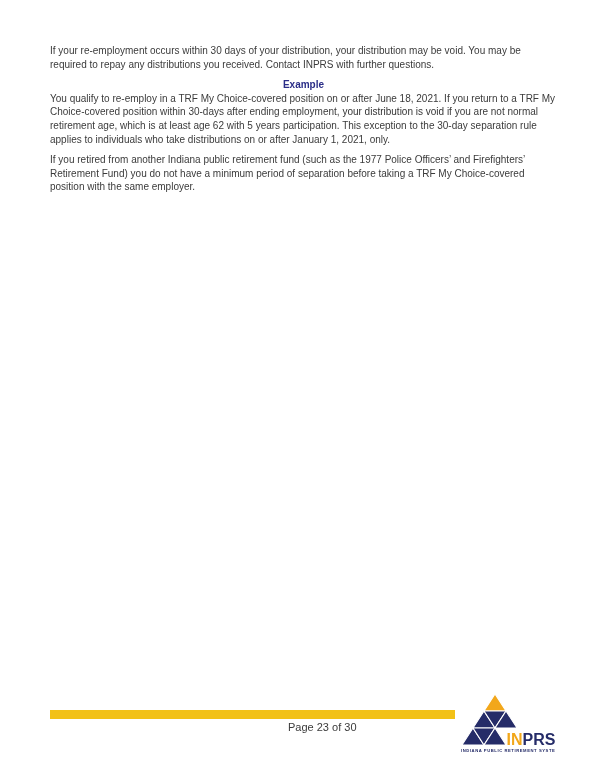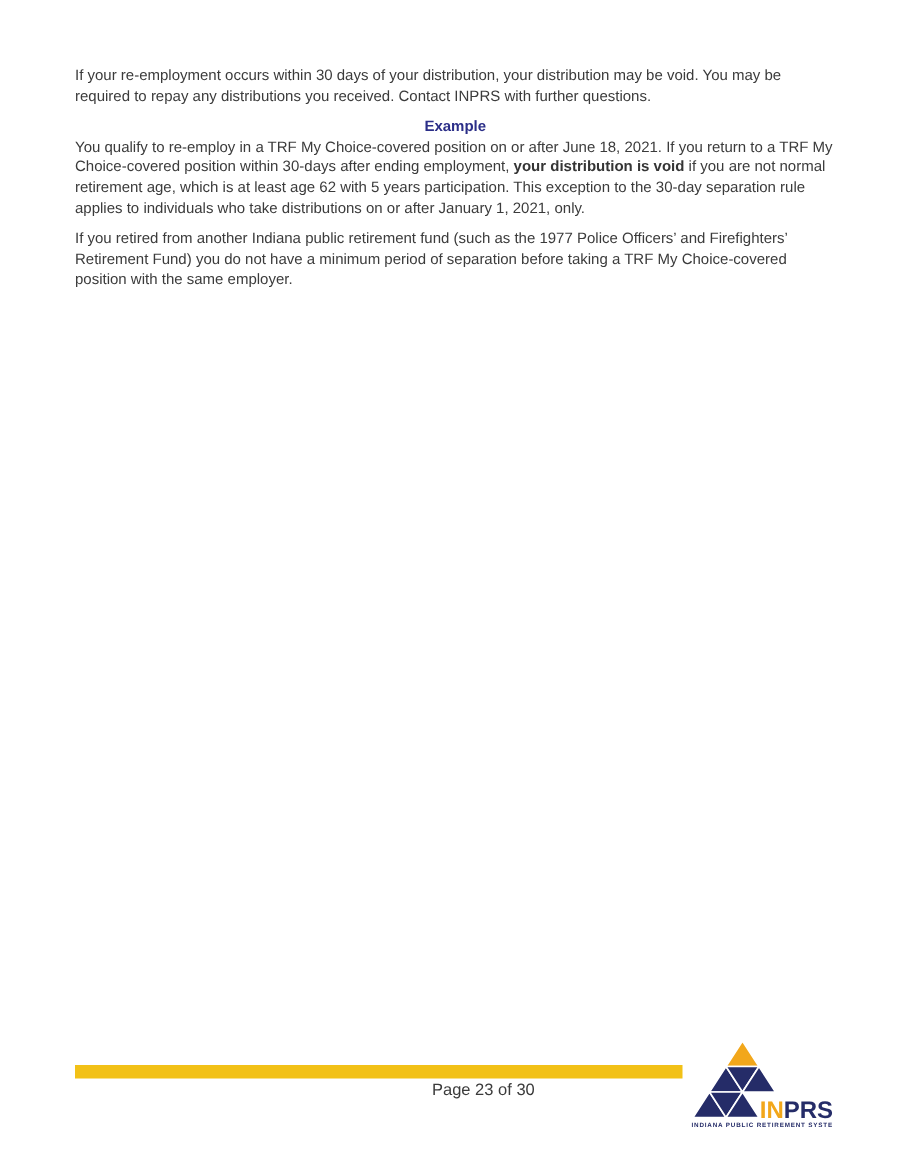--- a/index.html
+++ b/index.html
@@ -16,21 +16,21 @@
   .content {
     position: absolute;
     left: 50px; top: 44px;
     width: 507px;
     font-size: 10px;
     line-height: 13.7px;
     color: #3b3b3b;
     text-align: left;
   }
   .content p { margin: 0 0 6.5px 0; }
-  .content strong { font-weight: bold; color: #353535; }
+  .content strong { font-weight: normal; color: #353535; }
   h2.example {
     font-size: 10px;
     line-height: 13.7px;
     color: #2b2e88;
     font-weight: bold;
     margin: 5.7px 0 0 0;
     text-align: center;
   }
 
   

